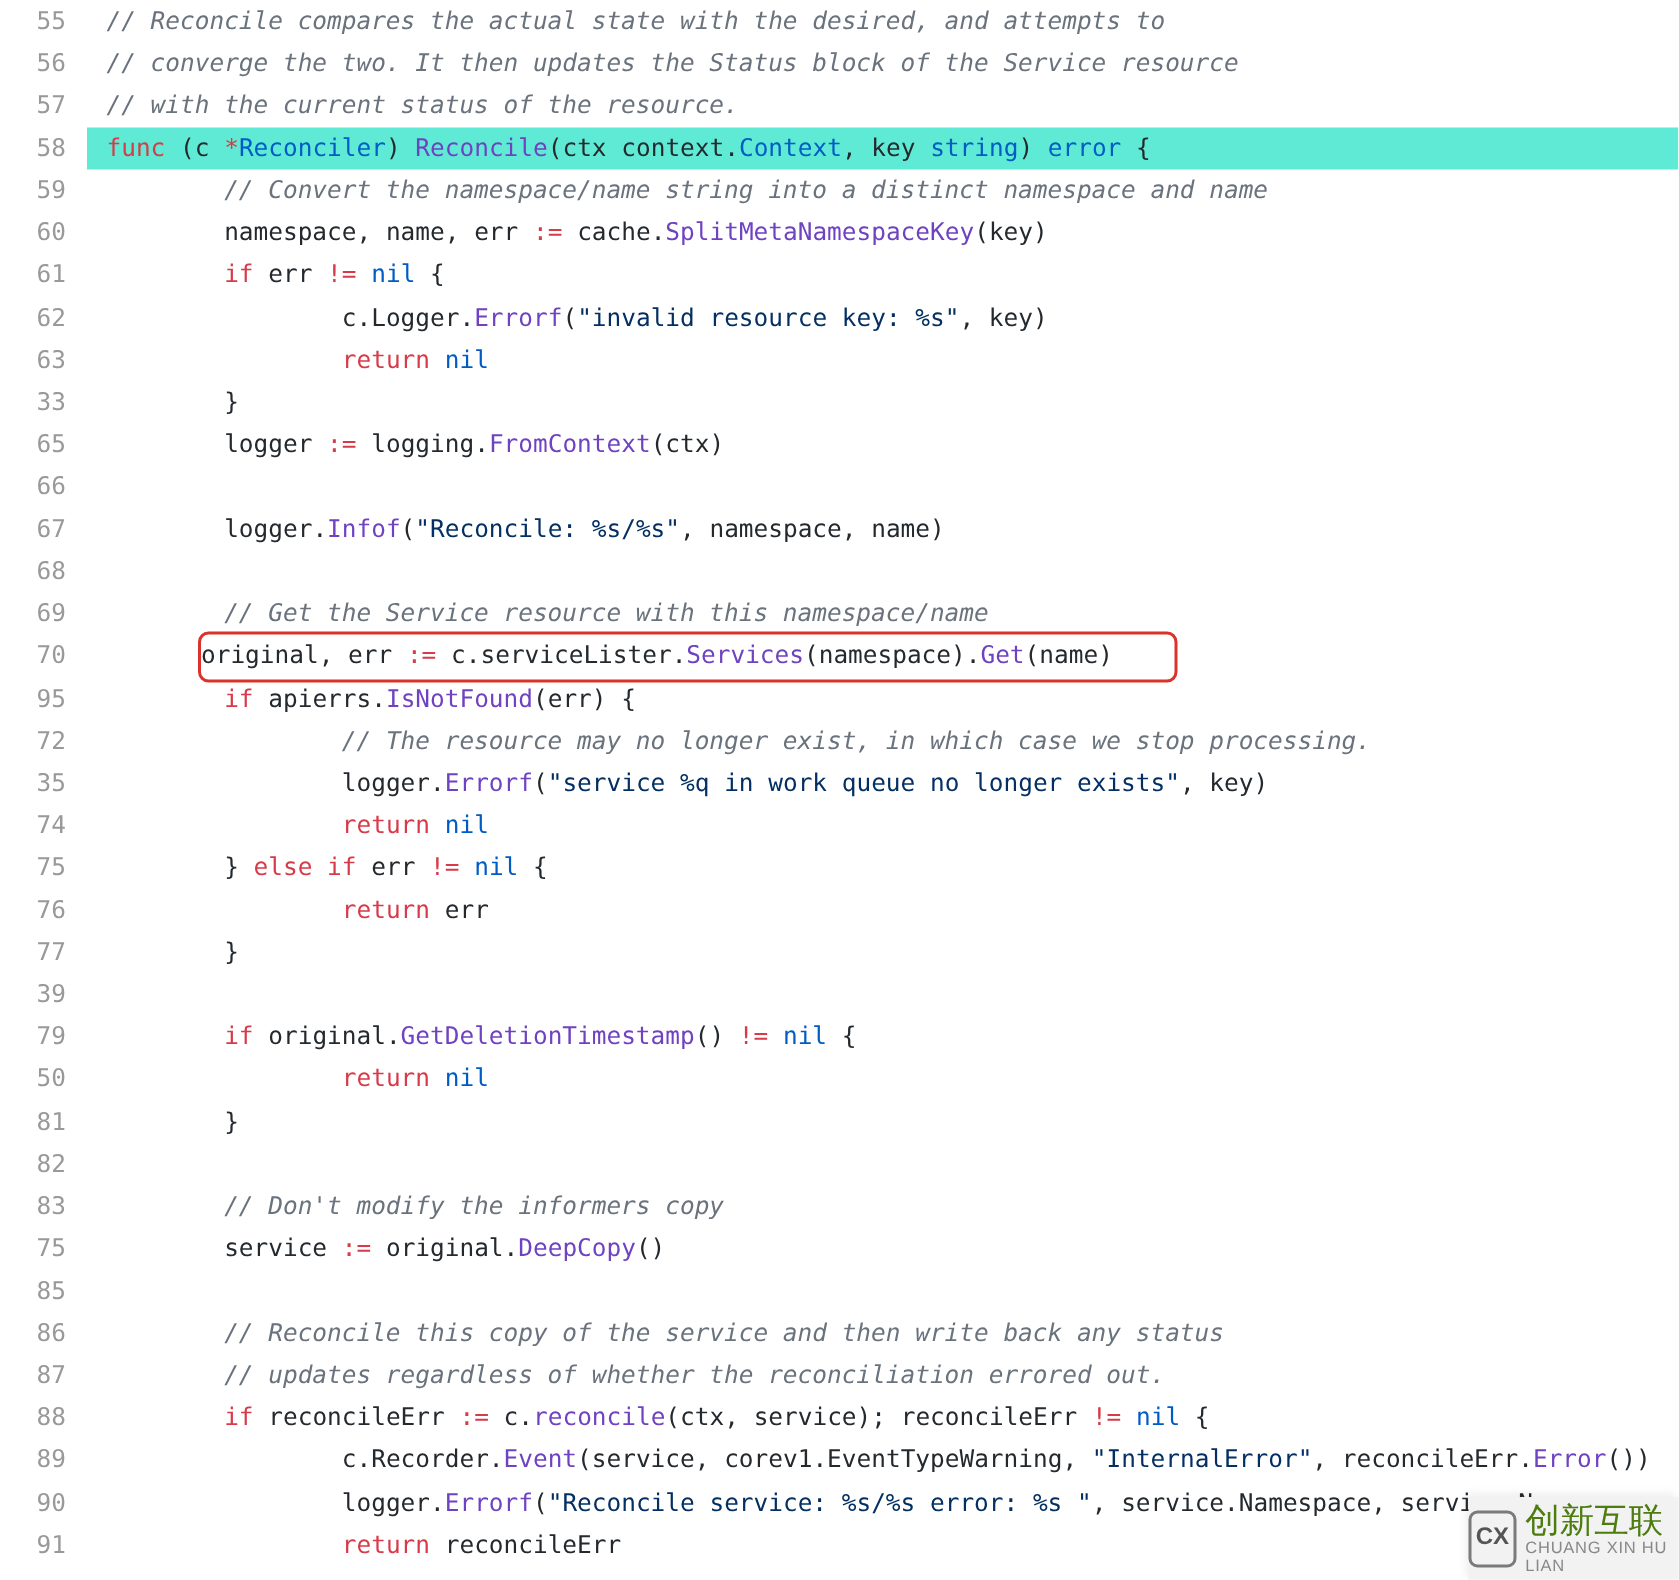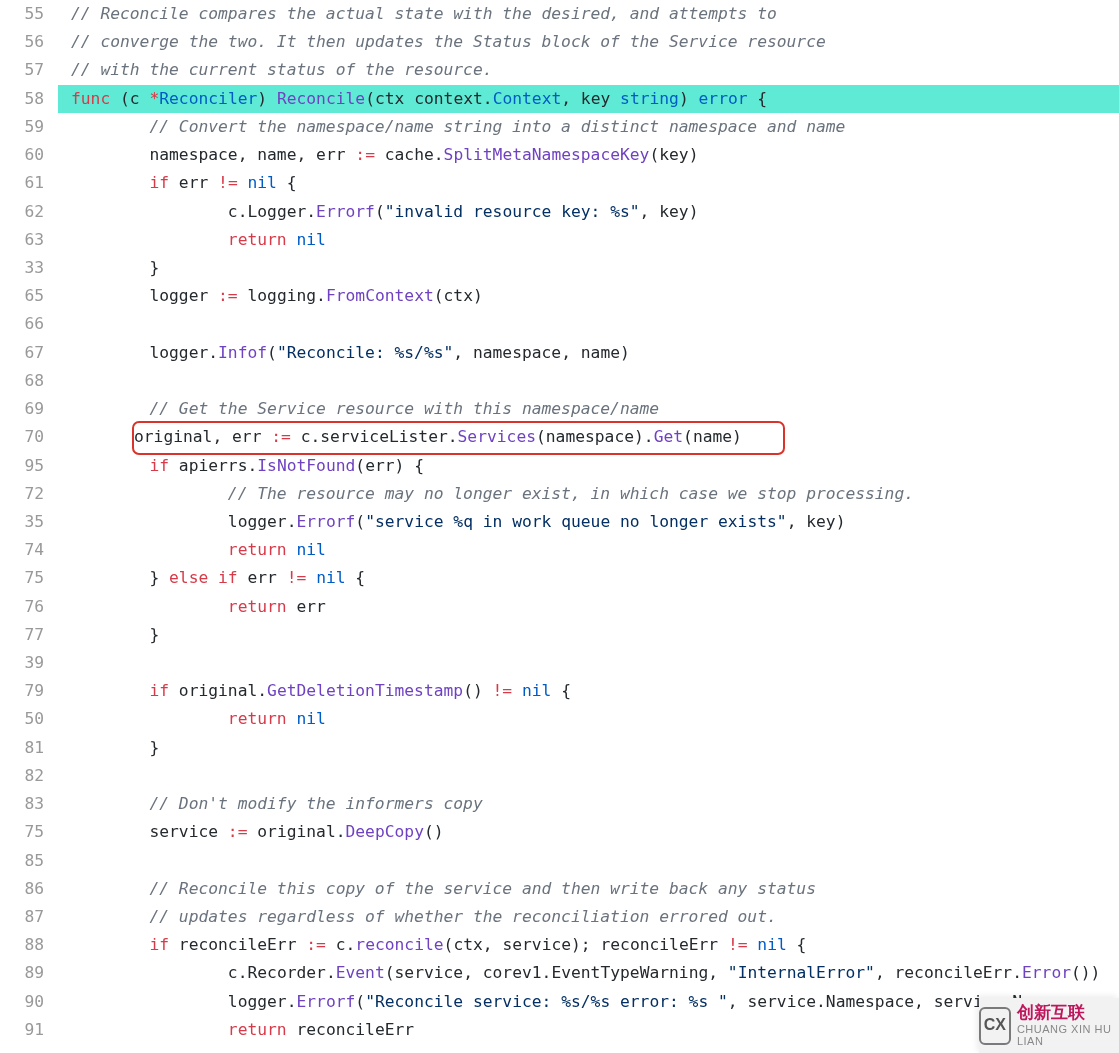--- a/index.html
+++ b/index.html
@@ -15,21 +15,21 @@
   .s{color:#032f62;}
   .n{color:#005cc5;}
   .op{color:#d73a49;}
   .id{color:#24292e;}
   .p{color:#24292e;}
   .box{position:relative;}
   .box::after{content:"";position:absolute;left:-2px;top:-2px;width:649px;height:30px;border:2.5px solid #d9332b;border-radius:7px;pointer-events:none;}
   .watermark{position:fixed;right:0;bottom:0;width:140px;height:55px;background:#f2f2f2;display:flex;align-items:center;justify-content:center;gap:6px;box-shadow:-2px -2px 6px rgba(0,0,0,.08);}
   .watermark .logo{width:34px;height:34px;border:2px solid #7a7a7a;border-radius:6px;display:flex;align-items:center;justify-content:center;color:#555;font-weight:bold;font-size:16px;font-family:sans-serif;text-align:center;}
   .watermark .txt{display:flex;flex-direction:column;line-height:1.1;font-family:"Microsoft YaHei",sans-serif;}
-  .watermark .zh{font-size:17px;color:#be185d;font-weight:700;}
+  .watermark .zh{font-size:23px;color:#4d7c0f;font-weight:400;}
   .watermark .py{font-size:11px;color:#888;letter-spacing:.5px;}
 </style>
 </head>
 <body>
 
 <div class="code-area">
   <div class="gutter" id="gutter">
       <div class="ln">55</div>
       <div class="ln">56</div>
       <div class="ln">57</div>

